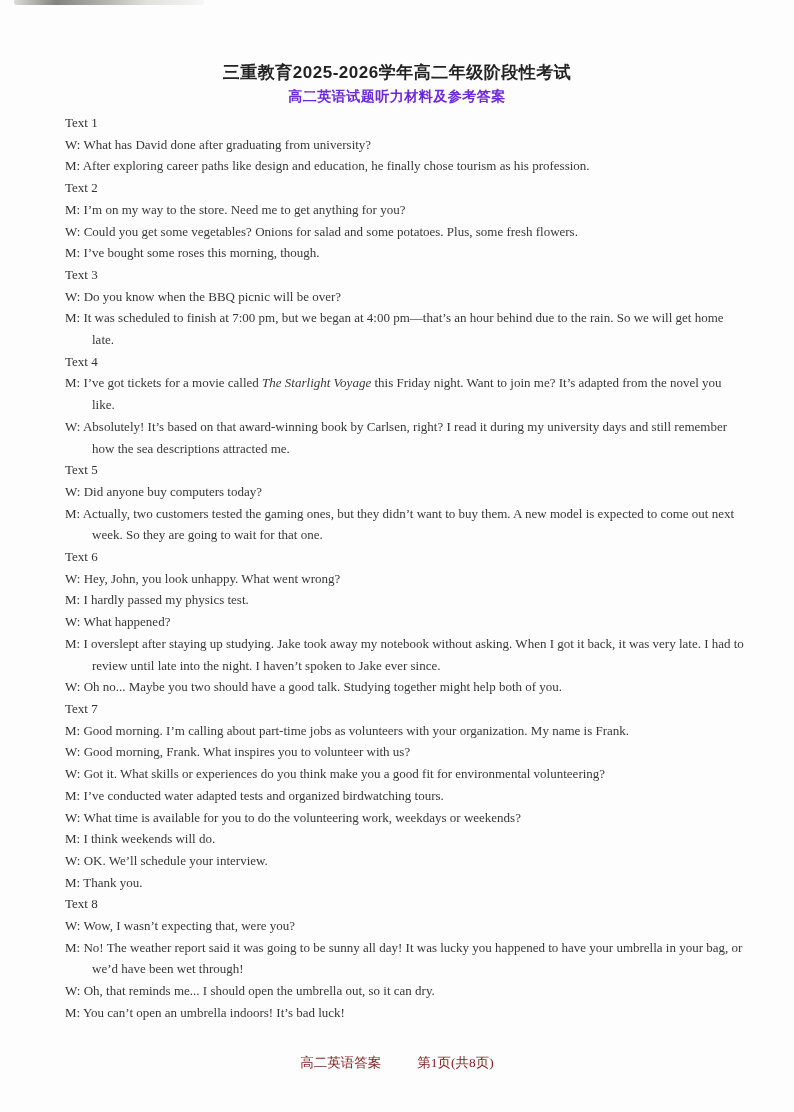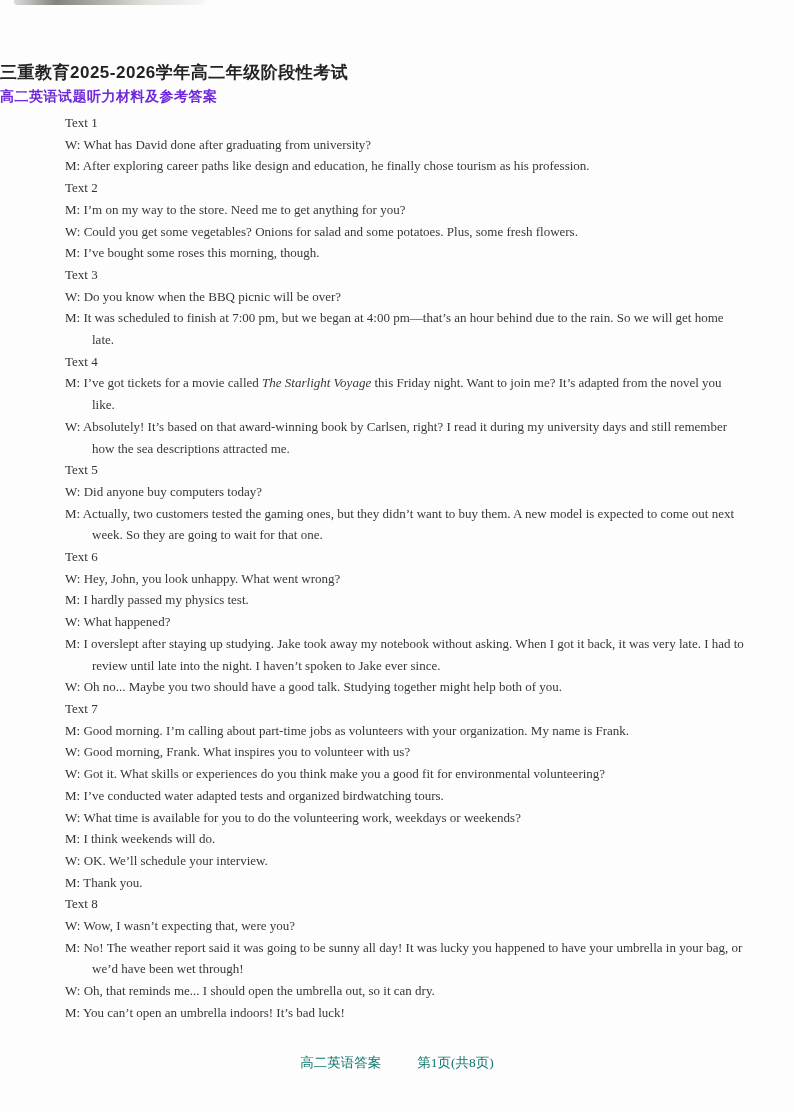--- a/index.html
+++ b/index.html
@@ -22,21 +22,21 @@
     width: 190px; height: 5px;
     background: linear-gradient(to right,
       rgba(120,120,112,0.25) 0%,
       rgba(90,90,82,0.75) 22%,
       rgba(110,110,100,0.55) 45%,
       rgba(160,160,150,0.30) 70%,
       rgba(200,200,195,0.12) 100%);
     border-radius: 0 0 3px 3px;
   }
 
-  .doc-header { padding-top: 60px; text-align: left; }
+  .doc-header { padding-top: 60px; text-align: center; }
 
   .doc-title {
     font-family: "Liberation Sans", "DejaVu Sans", sans-serif;
     font-size: 17px;
     font-weight: 700;
     line-height: 26px;
     color: #232323;
     letter-spacing: 0.5px;
   }
 
@@ -71,21 +71,21 @@
   .dlg .speaker { color: #333333; }
   .dlg .italic { font-style: italic; }
 
   .doc-footer {
     position: absolute;
     top: 1053px;
     left: 0;
     width: 794px;
     text-align: center;
     font-size: 13.5px;
-    color: #0f766e;
+    color: #7f1d1d;
     line-height: 20px;
   }
   .doc-footer .gap { display: inline-block; width: 36px; }
 </style>
 </head>
 <body>
 
 <div class="page">
 
   <div class="scan-artifact"></div>

